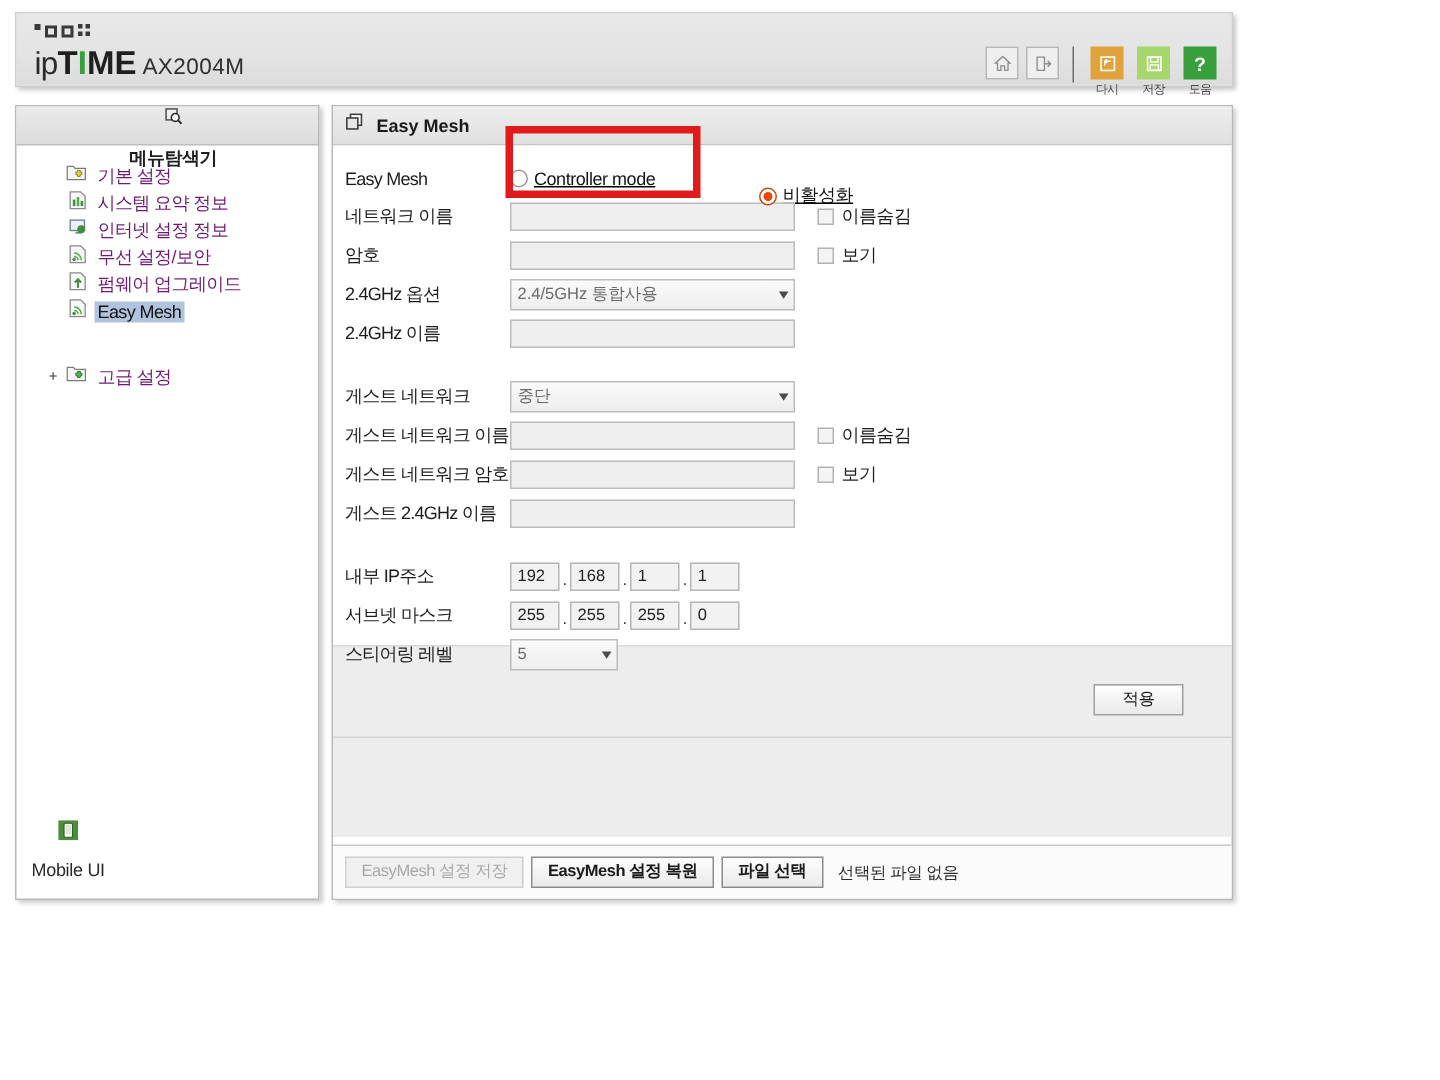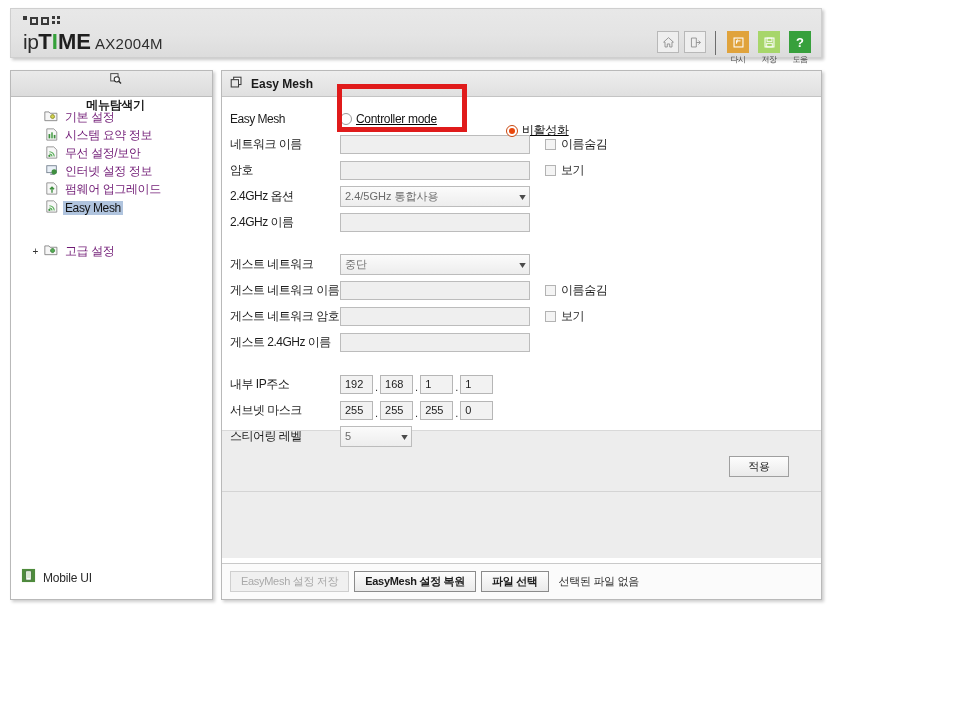--- a/index.html
+++ b/index.html
@@ -59,21 +59,21 @@
     border-bottom:1px solid #bdbdbd; display:flex; align-items:center; padding-left:8px; gap:8px;flex-direction:column;
   }
   .sb-head-title { font-size:12px; color:#1d1d1d; font-weight:bold; letter-spacing:-0.3px;}
   .sb-body { padding:12px 0 0 20px; }
   .tree-node { display:flex; align-items:center; gap:4px; height:17px; margin-bottom:1px;}
   .tree-node.lvl1 { margin-left:0px; }
   .tree-node.lvl2 { margin-left:14px; }
   .tree-lbl { font-size:12px; color:#701a75; letter-spacing:-0.4px; white-space:nowrap; padding:0 2px;}
   .tree-lbl.sel { background:#b0c4de; color:#111; }
   .tree-expander { width:9px; font-size:10px; color:#333; text-align:center; line-height:9px;}
-  .sb-footer { position:absolute; left:10px; bottom:12px; display:flex; align-items:center; gap:7px; }
+  .sb-footer { position:absolute; left:10px; bottom:12px; display:flex; align-items:center; gap:7px;flex-direction:column; }
   .sb-footer-lbl { font-size:12px; color:#2a2a2a; letter-spacing:-0.2px;}
 
   
   .main {
     position:absolute; left:221px; top:70px; width:601px; height:530px;
     background:#ffffff; border:1px solid #b9b9b9;
     box-shadow: 2px 2px 3px rgba(0,0,0,0.20);
   }
   .mp-head {
     height:26px; background: linear-gradient(to bottom,#eeeeee,#e0e0e0);
@@ -246,37 +246,37 @@
             <rect x="7" y="5" width="2" height="7" fill="#5aa85a"></rect>
             <rect x="10" y="8" width="2" height="4" fill="#3f8f3f"></rect>
           </svg>
         </span>
         <span class="tree-lbl">시스템 요약 정보</span>
       </div>
 
       <div class="tree-node lvl2">
         <span>
           <svg width="14" height="13" viewBox="0 0 16 15" aria-hidden="true">
+            <rect x="2" y="2" width="11" height="8" fill="#e9f0f7" stroke="#6f7c8a" stroke-width="1"></rect>
+            <path d="M6 11 h5 v1.5 h-5 z" fill="#7c8a96"></path>
+            <circle cx="10.5" cy="9" r="3" fill="#3f8f3f"></circle>
+          </svg>
+        </span>
+        <span class="tree-lbl">인터넷 설정 정보</span>
+      </div>
+
+      <div class="tree-node lvl2">
+        <span>
+          <svg width="14" height="13" viewBox="0 0 16 15" aria-hidden="true">
             <path d="M2 1 L10 1 L13.5 4.5 L13.5 14 L2 14 Z" fill="#f7f7f7" stroke="#8a8a8a" stroke-width="1"></path>
             <circle cx="5" cy="11.5" r="1.3" fill="#3f8f3f"></circle>
             <path d="M5 9.2 a3 3 0 0 1 3 3 M5 6.6 a5.6 5.6 0 0 1 5.6 5.6" fill="none" stroke="#4faa4f" stroke-width="1.2"></path>
           </svg>
         </span>
         <span class="tree-lbl">무선 설정/보안</span>
-      </div>
-
-      <div class="tree-node lvl2">
-        <span>
-          <svg width="14" height="13" viewBox="0 0 16 15" aria-hidden="true">
-            <rect x="2" y="2" width="11" height="8" fill="#e9f0f7" stroke="#6f7c8a" stroke-width="1"></rect>
-            <path d="M6 11 h5 v1.5 h-5 z" fill="#7c8a96"></path>
-            <circle cx="10.5" cy="9" r="3" fill="#3f8f3f"></circle>
-          </svg>
-        </span>
-        <span class="tree-lbl">인터넷 설정 정보</span>
       </div>
 
       <div class="tree-node lvl2">
         <span>
           <svg width="14" height="13" viewBox="0 0 16 15" aria-hidden="true">
             <path d="M2 1 L10 1 L13.5 4.5 L13.5 14 L2 14 Z" fill="#f7f7f7" stroke="#8a8a8a" stroke-width="1"></path>
             <path d="M8 12.5 L8 6 M5.6 8.4 L8 6 L10.4 8.4" fill="none" stroke="#3f8f3f" stroke-width="1.6"></path>
           </svg>
         </span>
         <span class="tree-lbl">펌웨어 업그레이드</span>

